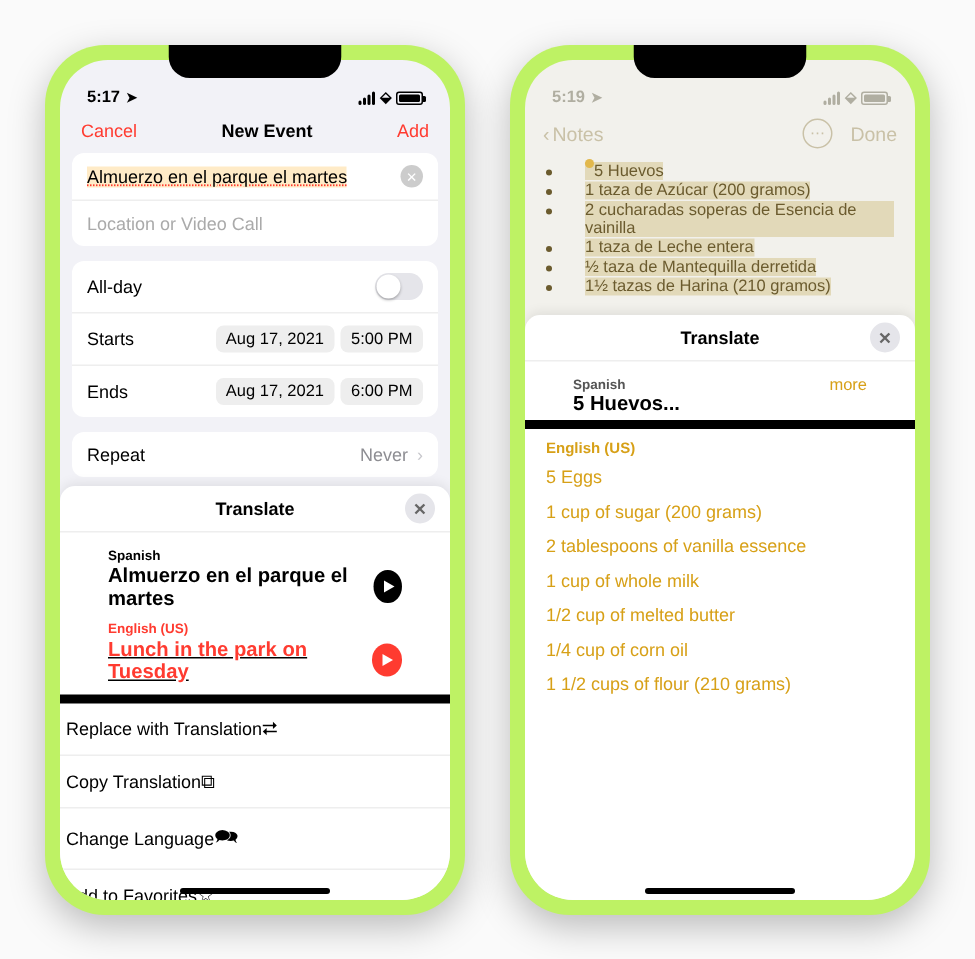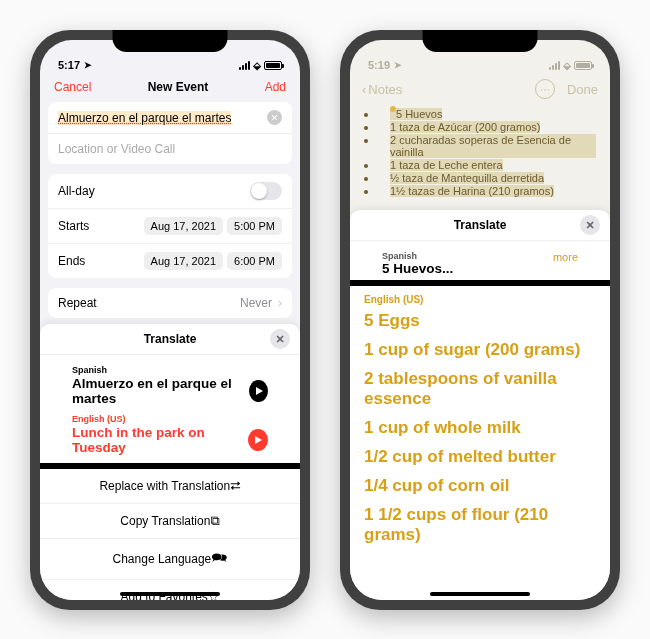--- a/index.html
+++ b/index.html
@@ -8,21 +8,21 @@
       font-family: -apple-system, BlinkMacSystemFont, "Segoe UI", Helvetica, Arial, sans-serif;
       display: flex;
       justify-content: center;
       gap: 30px;
       padding: 30px 10px;
     }
     .phone {
       width: 280px;
       height: 580px;
       border-radius: 40px;
-      background: #404040;
+      background: #bef264;
       padding: 10px;
       box-shadow: 0 8px 24px rgba(0,0,0,0.25);
       position: relative;
     }
     .screen {
       width: 100%;
       height: 100%;
       border-radius: 32px;
       background: #f2f2f7;
       overflow: hidden;
@@ -107,24 +107,24 @@
       font-size:11px; color:#666;
     }
     .translate-body { padding:10px 32px 4px; border-bottom:6px solid #000000;}
     .lang-label { font-size:9px; font-weight:600; color:#000; }
     .src-line { display:flex; align-items:center; justify-content:space-between; margin:1px 0 8px;}
     .src-text { font-size:13.5px; font-weight:700; color:#000;}
     .play-btn { width:22px; height:22px; border-radius:50%; background:#000; display:flex; align-items:center; justify-content:center;}
     .play-btn::before { content:""; border-left:7px solid #fff; border-top:4px solid transparent; border-bottom:4px solid transparent; margin-left:2px;}
     .play-btn.red { background:#ff3b30;}
     .tgt-label { font-size:9px; font-weight:600; color:#ff3b30; margin-top:4px;}
-    .tgt-line { display:flex; align-items:center; justify-content:space-between; margin:1px 0 4px;}
+    .tgt-line { display:flex; align-items:center; justify-content:space-between; margin:1px 0 4px;text-decoration:underline;}
     .tgt-text { font-size:13.5px; font-weight:700; color:#ff3b30;}
     .action-list { }
-    .action-row { display:flex; align-items:center; justify-content:center; padding:9px 4px; font-size:12px; color:#000; border-bottom:1px solid #eee;}
+    .action-row { display:flex; align-items:center; justify-content:flex-start; padding:9px 4px; font-size:12px; color:#000; border-bottom:1px solid #eee;}
     .action-row:last-child { border-bottom:none;}
     .action-icon { font-size:13px;}
     .home-indicator { position:absolute; bottom:4px; left:50%; transform:translateX(-50%); width:100px; height:4px; background:#000; border-radius:2px;}
 
     
     .screen2 { background:#f2f1ec; }
     .notes-nav { display:flex; align-items:center; padding:5px 12px; font-size:13px; color:#c9c1a7;}
     .notes-nav .back { display:flex; align-items:center; gap:2px;}
     .notes-nav .spacer { flex:1;}
     .notes-nav .circ { width:20px; height:20px; border:1.5px solid #c9c1a7; border-radius:50%; display:flex; align-items:center; justify-content:center; font-size:10px; margin-right:12px;}
@@ -133,21 +133,21 @@
     .note-body .hl { background:rgba(199,171,91,0.35); }
     .bullet-row { display:flex; gap:8px; padding:0 0 1px;}
     .bullet { width:4px; height:4px; border-radius:50%; background:#6b5b2e; margin-top:5px; flex-shrink:0;}
     .last-word { text-decoration:underline; text-decoration-color:#d84; text-decoration-style:dotted;}
     .redsel { text-decoration:underline; text-decoration-color:#ff3b30;}
     
     .sheet2 .lang-label { color:#555;}
     .sheet2 .src-text { font-size:13.5px; font-weight:700; color:#000;}
     .sheet2 .more { font-size:11px; color:#d7a017; font-weight:500;}
     .sheet2 .tgt-label2 { font-size:10px; font-weight:700; color:#d7a017; margin-top:6px;}
-    .sheet2 .tgt-item { font-size:17px; font-weight:700; color:#d7a017; margin:6px 0 9px;}
+    .sheet2 .tgt-item { font-size:12px; font-weight:400; color:#d7a017; margin:6px 0 9px;}
     .sheet2 .translate-body { display:flex; justify-content:space-between; align-items:flex-start;}
     .sheet2 .list-area { padding:2px 14px 0; overflow:hidden;}
     .dimmed-status .status-bar { color:#b0aea1;}
     .dimmed-status .icons-signal span { background:#b0aea1;}
     .dimmed-status .battery { border-color:#b0aea1;}
     .dimmed-status .battery::after { background:#b0aea1;}
     .dimmed-status .battery-fill { background:#b0aea1;}
     .selection-handle { display:inline-block; width:6px; height:6px; background:#e2b84c; border-radius:50%; vertical-align:top; margin-top:-2px;}
   </style>
 </head>

